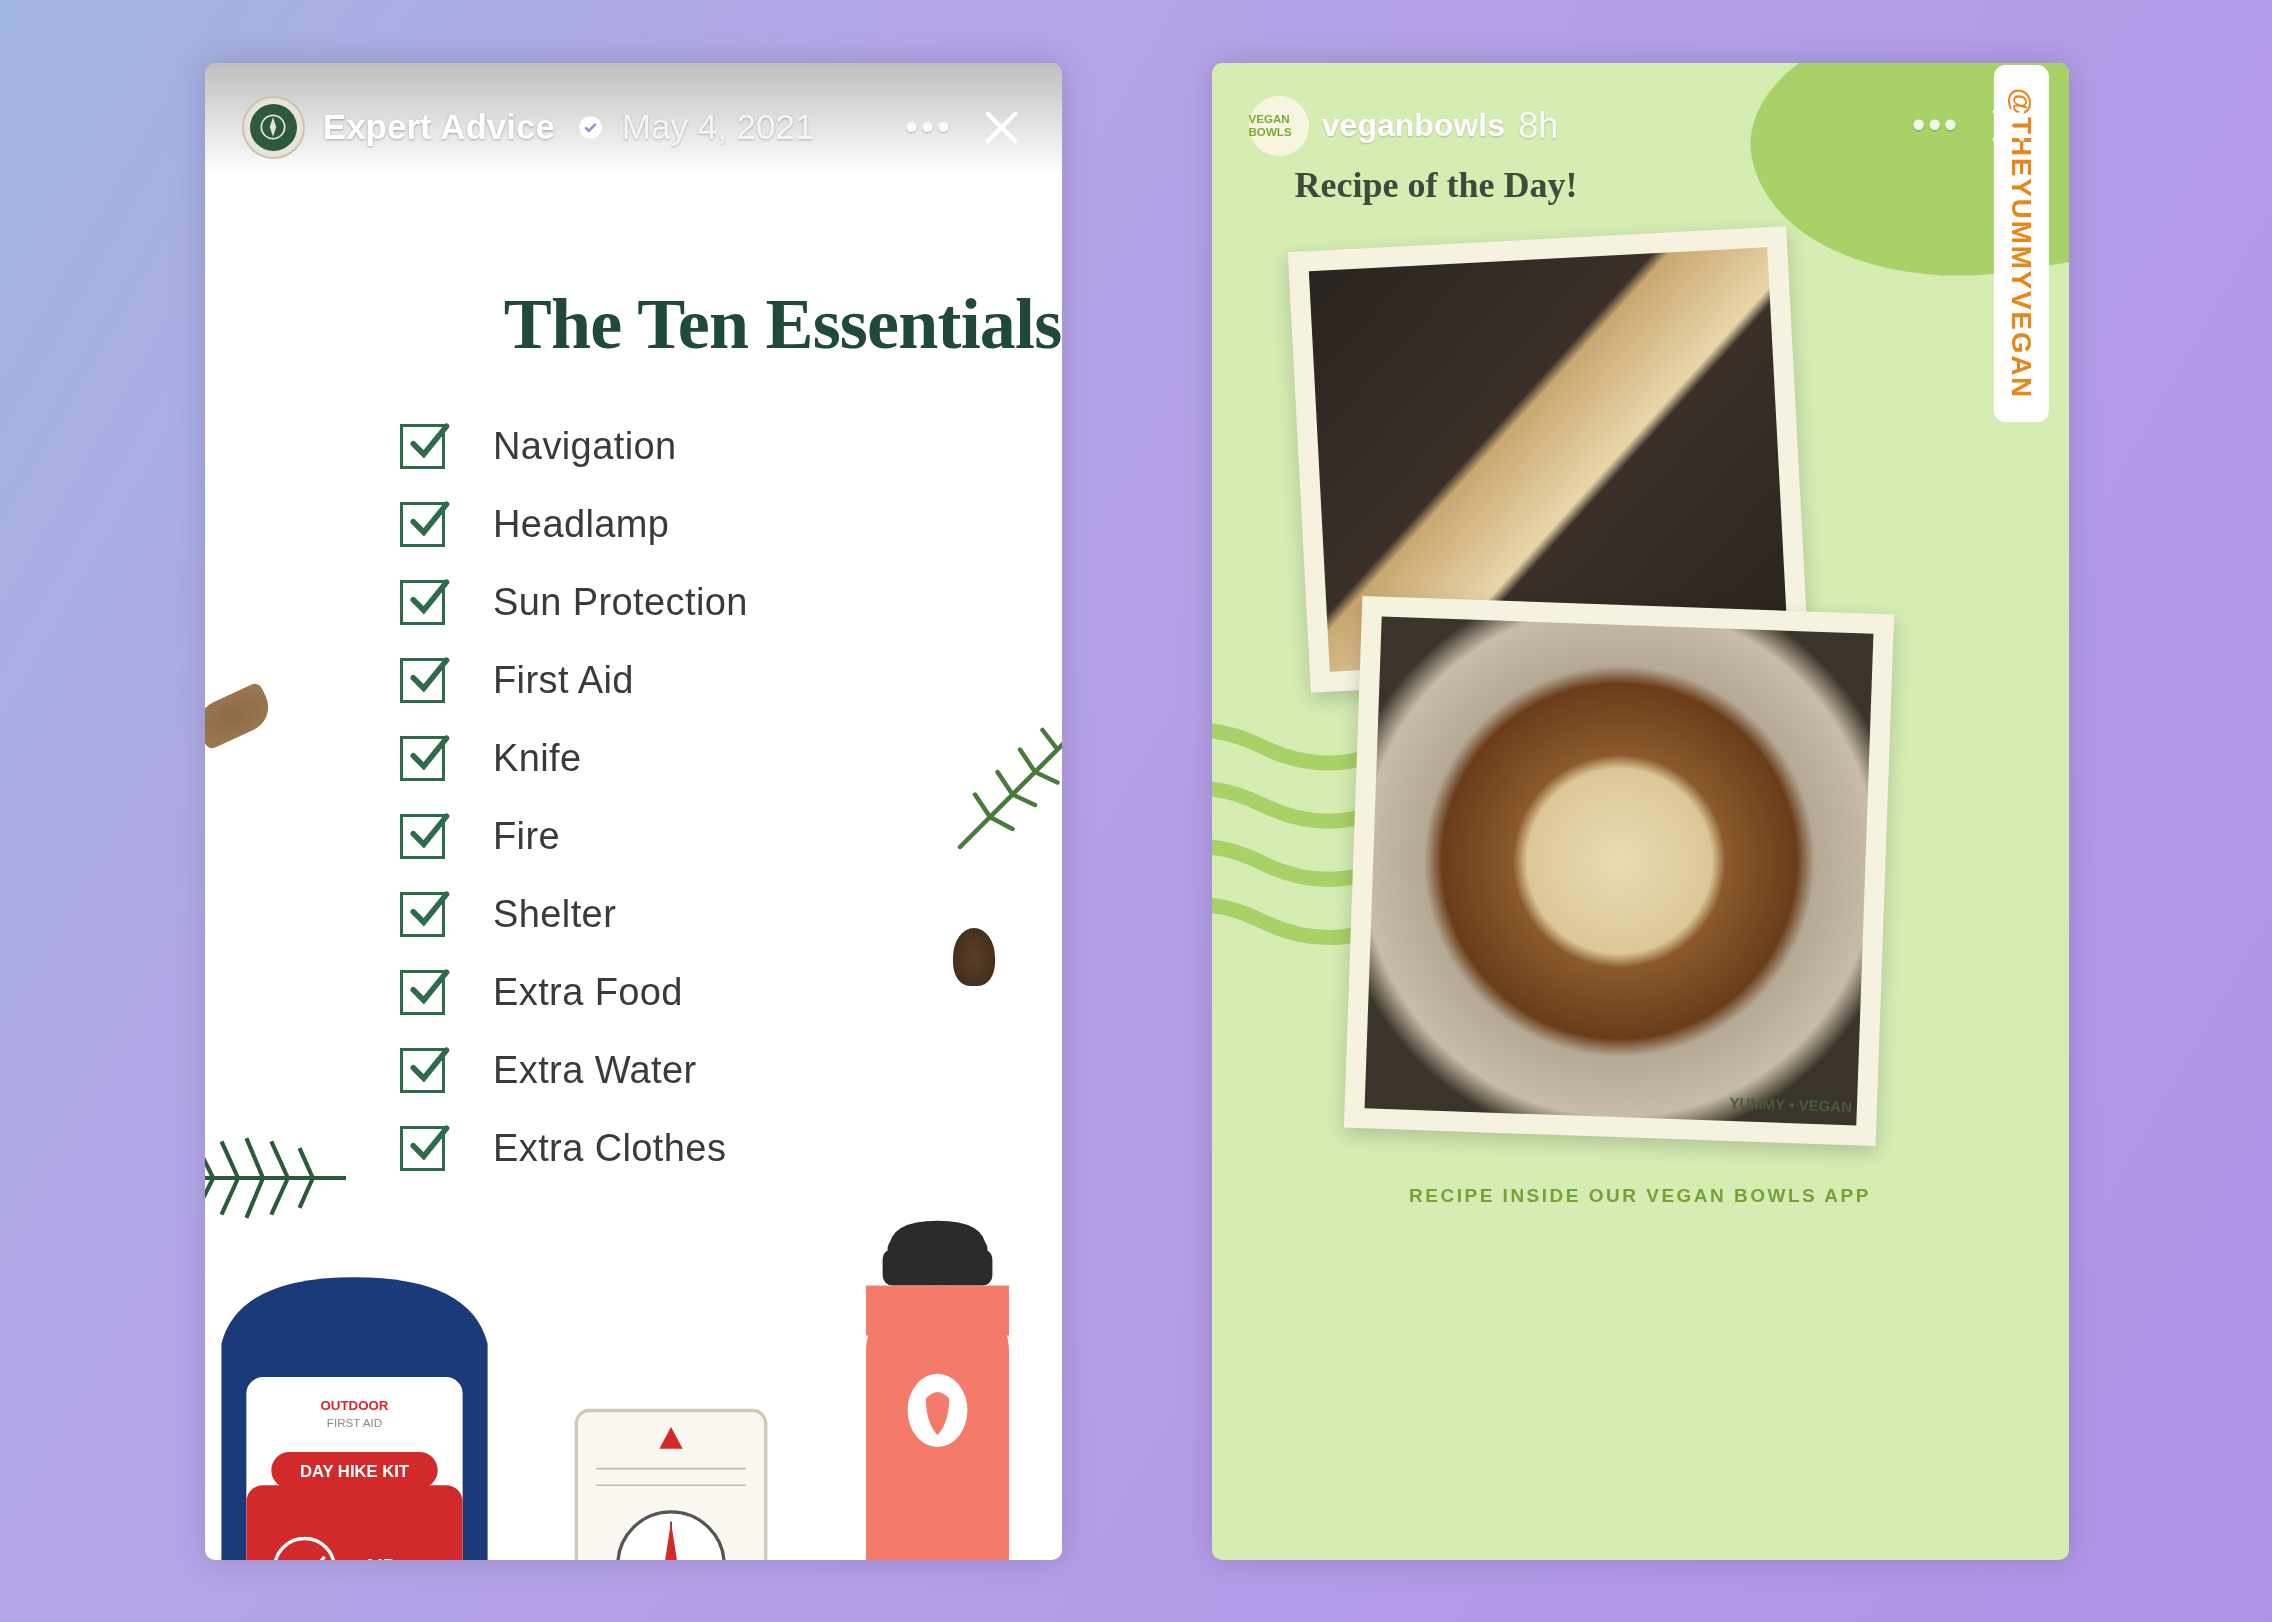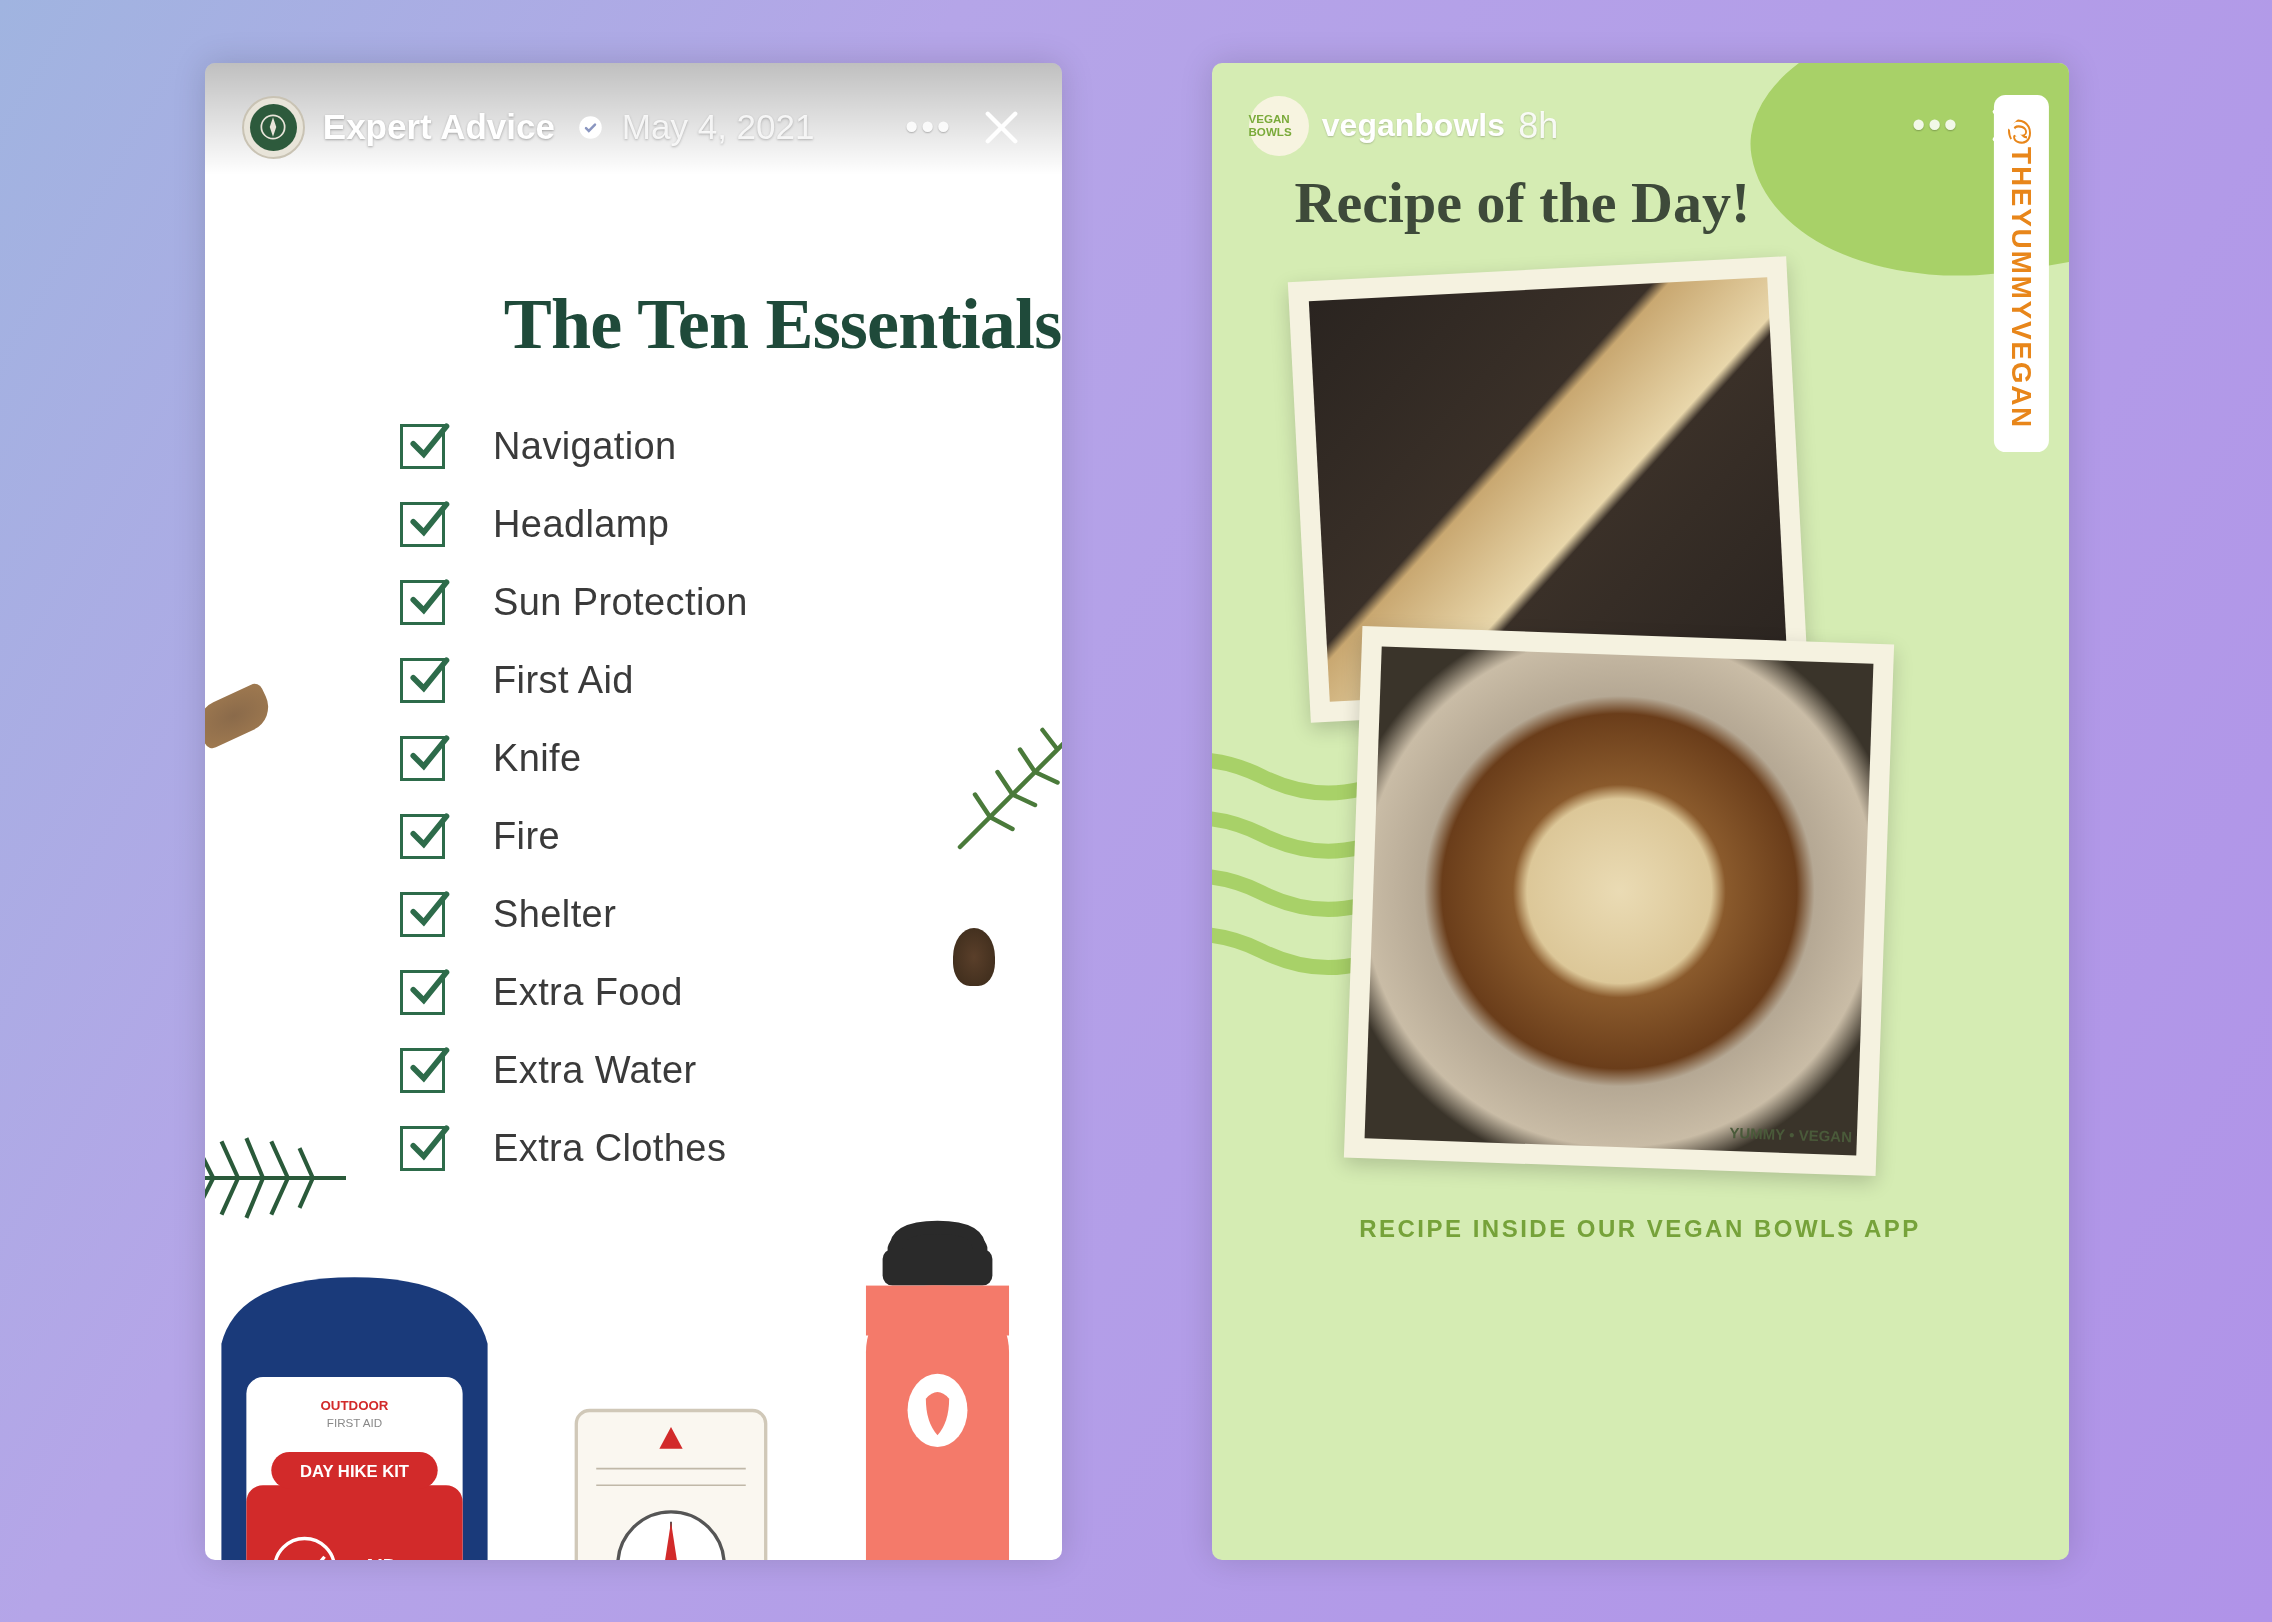--- a/index.html
+++ b/index.html
@@ -145,27 +145,26 @@
   align-items: flex-start; justify-content: center;
   font-size: 11.6px; font-weight: 800;
   color: #7aaa3a;
   line-height: 1.05;
   text-align: center;
 }
 .story2 .handle { font-size: 32px; font-weight: 700; color: #fff; text-shadow: 0 0.8px 1.7px rgba(0,0,0,.2); }
 .story2 .age { font-size: 36px; color: rgba(255,255,255,.9); font-weight: 400; text-shadow: 0 0.8px 1.7px rgba(0,0,0,.2);}
 .story2 .recipe-title {
   font-family: 'Comic Sans MS', cursive;
-  font-size: 58px;
+  font-size: 36px;
   font-weight: 700;
   color: #3e4a3a;
   position: relative;
   z-index: 10;
   padding: 0 0 0 83px;
-  margin-top: 5px;
 }
 .pill {
   font-size: 27.5px;
   font-weight: 800;
   color: #76a23a;
   background: #e6f5cc;
   padding: 10px 25px;
   border-radius: 33px;
   letter-spacing: 2.5px;
   display: inline-block;
@@ -205,21 +204,21 @@
   z-index: 4;
 }
 .waves {
   position: absolute;
   left: -50px; bottom: 233px;
   width: 266px; height: 233px;
   z-index: 1;
 }
 .app-cta {
   text-align: center;
-  font-size: 24px;
+  font-size: 19px;
   font-weight: 800;
   color: #76a23a;
   letter-spacing: 2.5px;
   margin-top: 6.7px;
 }
 .download-btn {
   margin: 23px auto 0;
   width: 499px;
   display: flex;
   align-items: center;

